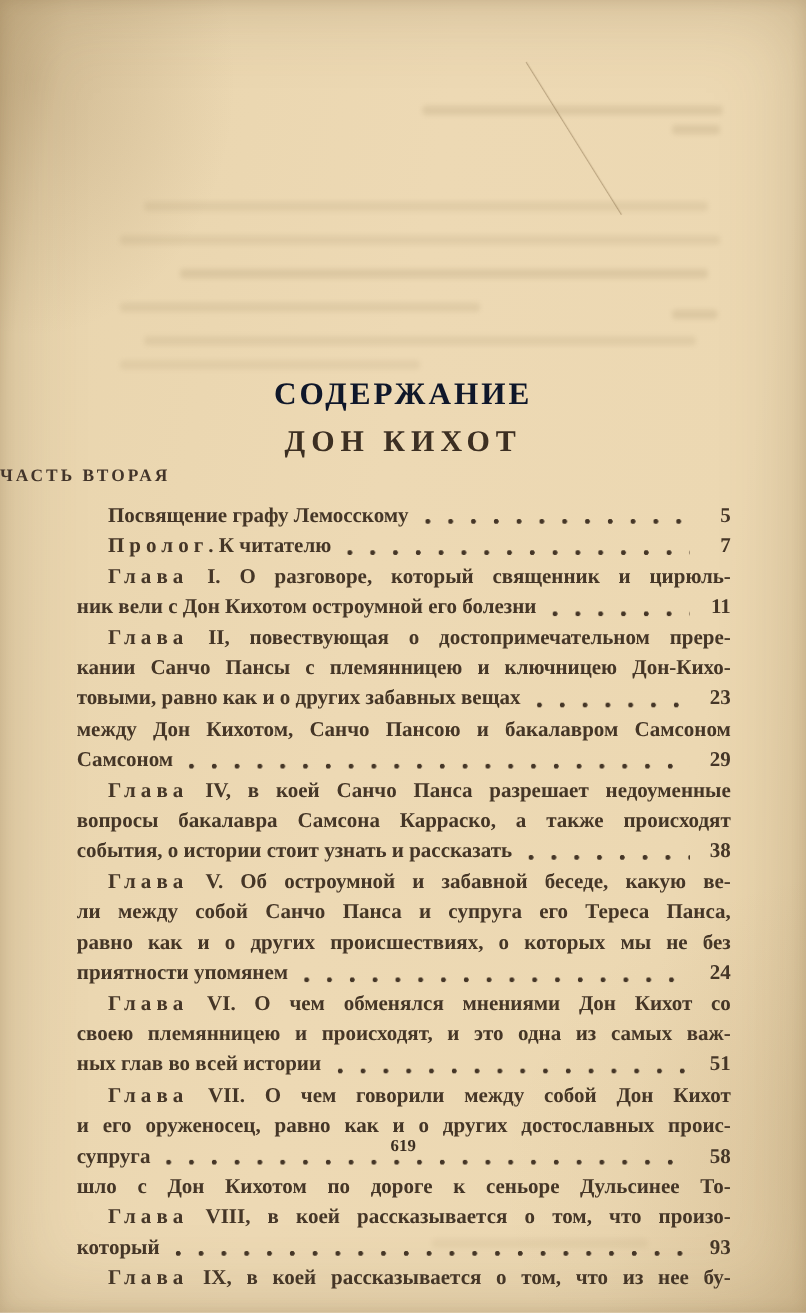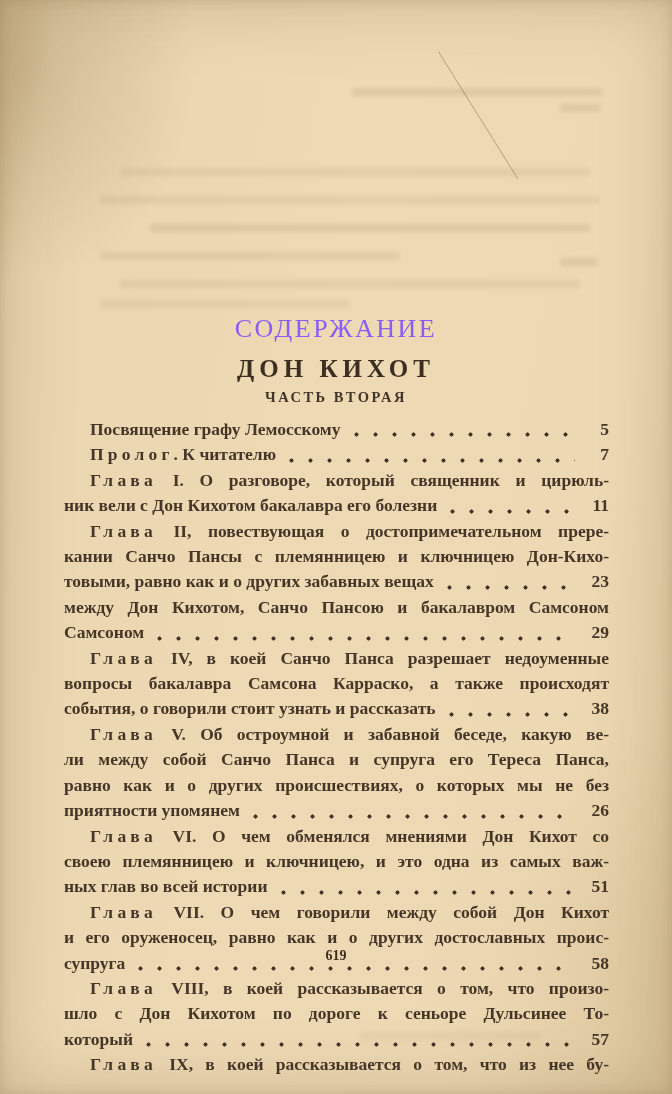--- a/index.html
+++ b/index.html
@@ -22,24 +22,24 @@
   .g5{top:224px;left:150px;width:440px;}
   .g6{top:252px;left:100px;width:300px;opacity:.13;}
   .g7{top:258px;left:560px;width:38px;}
   .g8{top:280px;left:120px;width:460px;opacity:.12;}
   .g9{top:300px;left:100px;width:250px;opacity:.10;}
   .g10{top:1032px;left:360px;width:180px;opacity:.08;}
   .scratch{position:absolute;top:52px;left:438px;width:1px;height:150px;
     background:rgba(100,75,40,.35);transform:rotate(-32deg);transform-origin:top left;filter:blur(.6px);}
   
   .h-toc{position:absolute;top:314px;left:0;width:100%;text-align:center;
-    font-size:26px;font-weight:400;letter-spacing:2.5px;color:#8b5cf6;margin:0;}
+    font-size:26px;font-weight:700;letter-spacing:2.5px;color:#0f172a;margin:0;}
   .h-book{position:absolute;top:355px;left:0;width:100%;text-align:center;
     font-size:25px;font-weight:700;letter-spacing:5px;color:#3c2f22;margin:0;}
-  .h-part{position:absolute;top:389px;left:0;width:100%;text-align:center;
+  .h-part{position:absolute;top:389px;left:0;width:100%;
     font-size:14.5px;font-weight:700;letter-spacing:2.5px;color:#43352a;margin:0;}
   
   .toc{position:absolute;top:417px;left:64px;width:545px;
     font-size:17.5px;line-height:25.4px;font-weight:700;color:#453627;}
   .line{display:block;text-align:justify;text-align-last:justify;white-space:normal;}
   .line.ind{text-indent:26px;}
   .line.last{display:flex;align-items:baseline;text-align:left;text-align-last:auto;}
   .line.last.ind{text-indent:0;padding-left:26px;}
   .line.last .txt{flex:0 0 auto;white-space:pre;}
   .dots{flex:1 1 auto;height:7px;margin:0 8px 4px 12px;align-self:flex-end;min-width:14px;
@@ -83,21 +83,21 @@
     <div class="entry">
       <div class="line last ind">
         <span class="txt"><span class="sp">Пролог</span>. К читателю</span>
         <span class="dots"></span>
         <span class="pg">7</span>
       </div>
     </div>
     <div class="entry">
       <div class="line ind"><span class="sp">Глава</span> I. О разговоре, который священник и цирюль-</div>
       <div class="line last">
-        <span class="txt">ник вели с Дон Кихотом бакалавра его болезни</span>
+        <span class="txt">ник вели с Дон Кихотом остроумной его болезни</span>
         <span class="dots"></span>
         <span class="pg">11</span>
       </div>
     </div>
     <div class="entry">
       <div class="line ind"><span class="sp">Глава</span> II, повествующая о достопримечательном прере-</div>
       <div class="line">кании Санчо Пансы с племянницею и ключницею Дон-Кихо-</div>
       <div class="line last">
         <span class="txt">товыми, равно как и о других забавных вещах</span>
         <span class="dots"></span>
@@ -109,60 +109,60 @@
       <div class="line last">
         <span class="txt">Самсоном</span>
         <span class="dots"></span>
         <span class="pg">29</span>
       </div>
     </div>
     <div class="entry">
       <div class="line ind"><span class="sp">Глава</span> IV, в коей Санчо Панса разрешает недоуменные</div>
       <div class="line">вопросы бакалавра Самсона Карраско, а также происходят</div>
       <div class="line last">
-        <span class="txt">события, о говорили стоит узнать и рассказать</span>
+        <span class="txt">события, о истории стоит узнать и рассказать</span>
         <span class="dots"></span>
         <span class="pg">38</span>
       </div>
     </div>
     <div class="entry">
       <div class="line ind"><span class="sp">Глава</span> V. Об остроумной и забавной беседе, какую ве-</div>
       <div class="line">ли между собой Санчо Панса и супруга его Тереса Панса,</div>
       <div class="line">равно как и о других происшествиях, о которых мы не без</div>
       <div class="line last">
         <span class="txt">приятности упомянем</span>
         <span class="dots"></span>
-        <span class="pg">26</span>
+        <span class="pg">24</span>
       </div>
     </div>
     <div class="entry">
       <div class="line ind"><span class="sp">Глава</span> VI. О чем обменялся мнениями Дон Кихот со</div>
-      <div class="line">своею племянницею и ключницею, и это одна из самых важ-</div>
+      <div class="line">своею племянницею и происходят, и это одна из самых важ-</div>
       <div class="line last">
         <span class="txt">ных глав во всей истории</span>
         <span class="dots"></span>
         <span class="pg">51</span>
       </div>
     </div>
     <div class="entry">
       <div class="line ind"><span class="sp">Глава</span> VII. О чем говорили между собой Дон Кихот</div>
       <div class="line">и его оруженосец, равно как и о других достославных проис-</div>
       <div class="line last">
         <span class="txt">супруга</span>
         <span class="dots"></span>
         <span class="pg">58</span>
       </div>
     </div>
     <div class="entry">
+      <div class="line">шло с Дон Кихотом по дороге к сеньоре Дульсинее То-</div>
       <div class="line ind"><span class="sp">Глава</span> VIII, в коей рассказывается о том, что произо-</div>
-      <div class="line">шло с Дон Кихотом по дороге к сеньоре Дульсинее То-</div>
       <div class="line last">
         <span class="txt">который</span>
         <span class="dots"></span>
-        <span class="pg">57</span>
+        <span class="pg">93</span>
       </div>
     </div>
     <div class="entry">
       <div class="line ind"><span class="sp">Глава</span> IX, в коей рассказывается о том, что из нее бу-</div>
     </div>
   </div>
 
 <div class="folio">619</div>
 
 </body></html>

